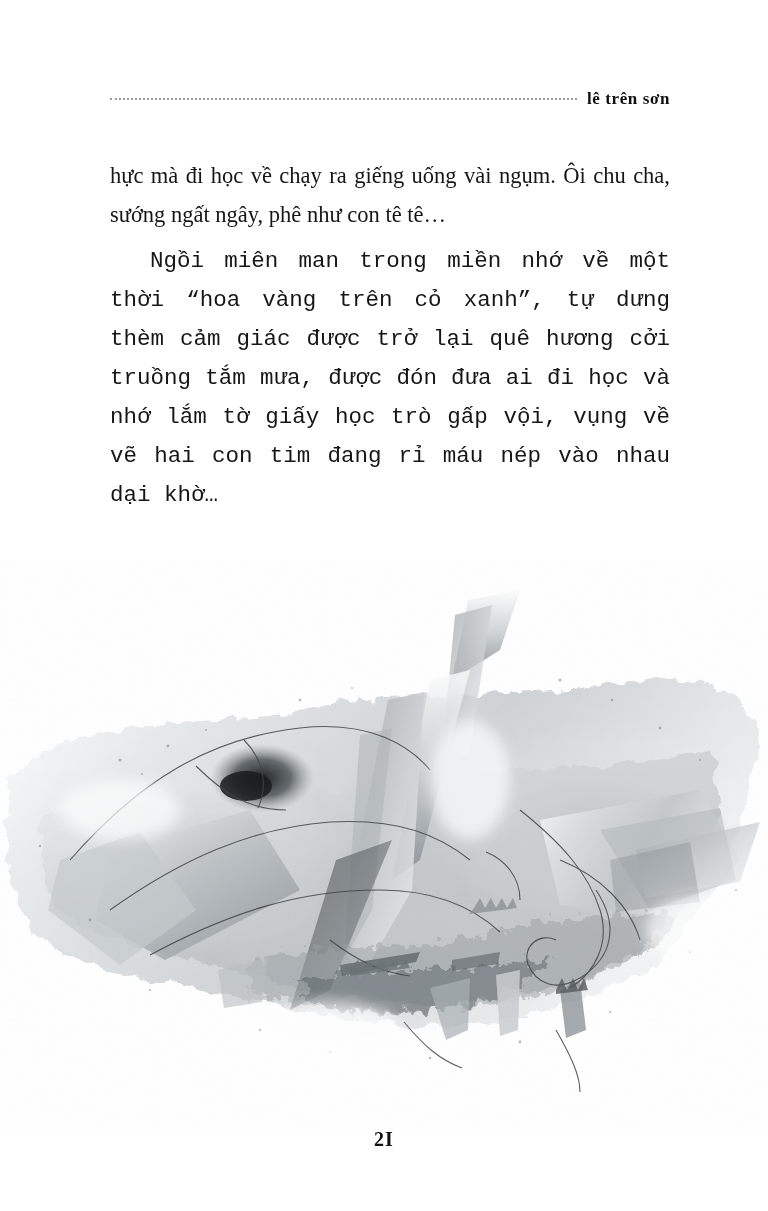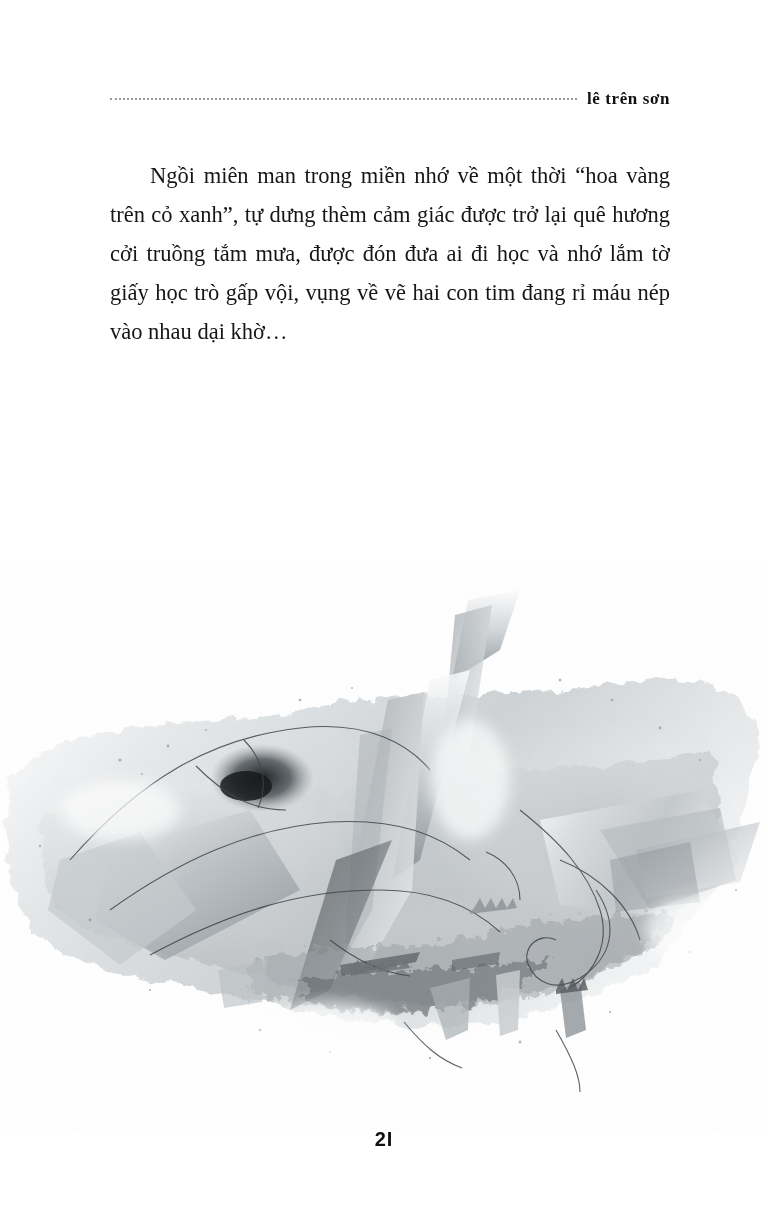--- a/index.html
+++ b/index.html
@@ -56,21 +56,22 @@
     line-height: 39px;
     text-align: justify;
     text-justify: inter-word;
     color: #161616;
     hyphens: none;
   }
   .para.indent {
     text-indent: 40px;
   }
   .para + .para {
-    margin-top: 0px;
+    margin-top: 8px;
+    font-family: Liberation Mono, monospace;
   }
 
   
   .illustration {
     position: absolute;
     left: 0;
     top: 560px;
     width: 768px;
     height: 570px;
     overflow: hidden;
@@ -79,36 +80,37 @@
     display: block;
   }
 
   
   .folio {
     position: absolute;
     left: 0;
     top: 1128px;
     width: 768px;
     text-align: center;
-    font-family: Liberation Sans, sans-serif;
+    font-family: Liberation Serif, serif;
     font-size: 20px;
     font-weight: 700;
     color: #111111;
     letter-spacing: 1px;
   }
 </style>
 </head>
 <body>
 
 <div class="header">
   <span class="dots"></span>
   <span class="running-title">lê trên sơn</span>
 </div>
 
 <div class="body-text">
+  <p class="para">hực mà đi học về chạy ra giếng uống vài ngụm. Ôi chu cha, sướng ngất ngây, phê như con tê tê…</p>
   <p class="para indent">Ngồi miên man trong miền nhớ về một thời “hoa vàng trên cỏ xanh”, tự dưng thèm cảm giác được trở lại quê hương cởi truồng tắm mưa, được đón đưa ai đi học và nhớ lắm tờ giấy học trò gấp vội, vụng về vẽ hai con tim đang rỉ máu nép vào nhau dại khờ…</p>
 </div>
 
 <div class="illustration">
   <svg width="768" height="570" viewBox="0 0 768 570" xmlns="http://www.w3.org/2000/svg">
     <defs>
       <linearGradient id="gW1" x1="0" y1="0" x2="1" y2="0.4">
         <stop offset="0%" stop-color="#ffffff"></stop>
         <stop offset="25%" stop-color="#dfe2e4"></stop>
         <stop offset="60%" stop-color="#c2c7ca"></stop>

